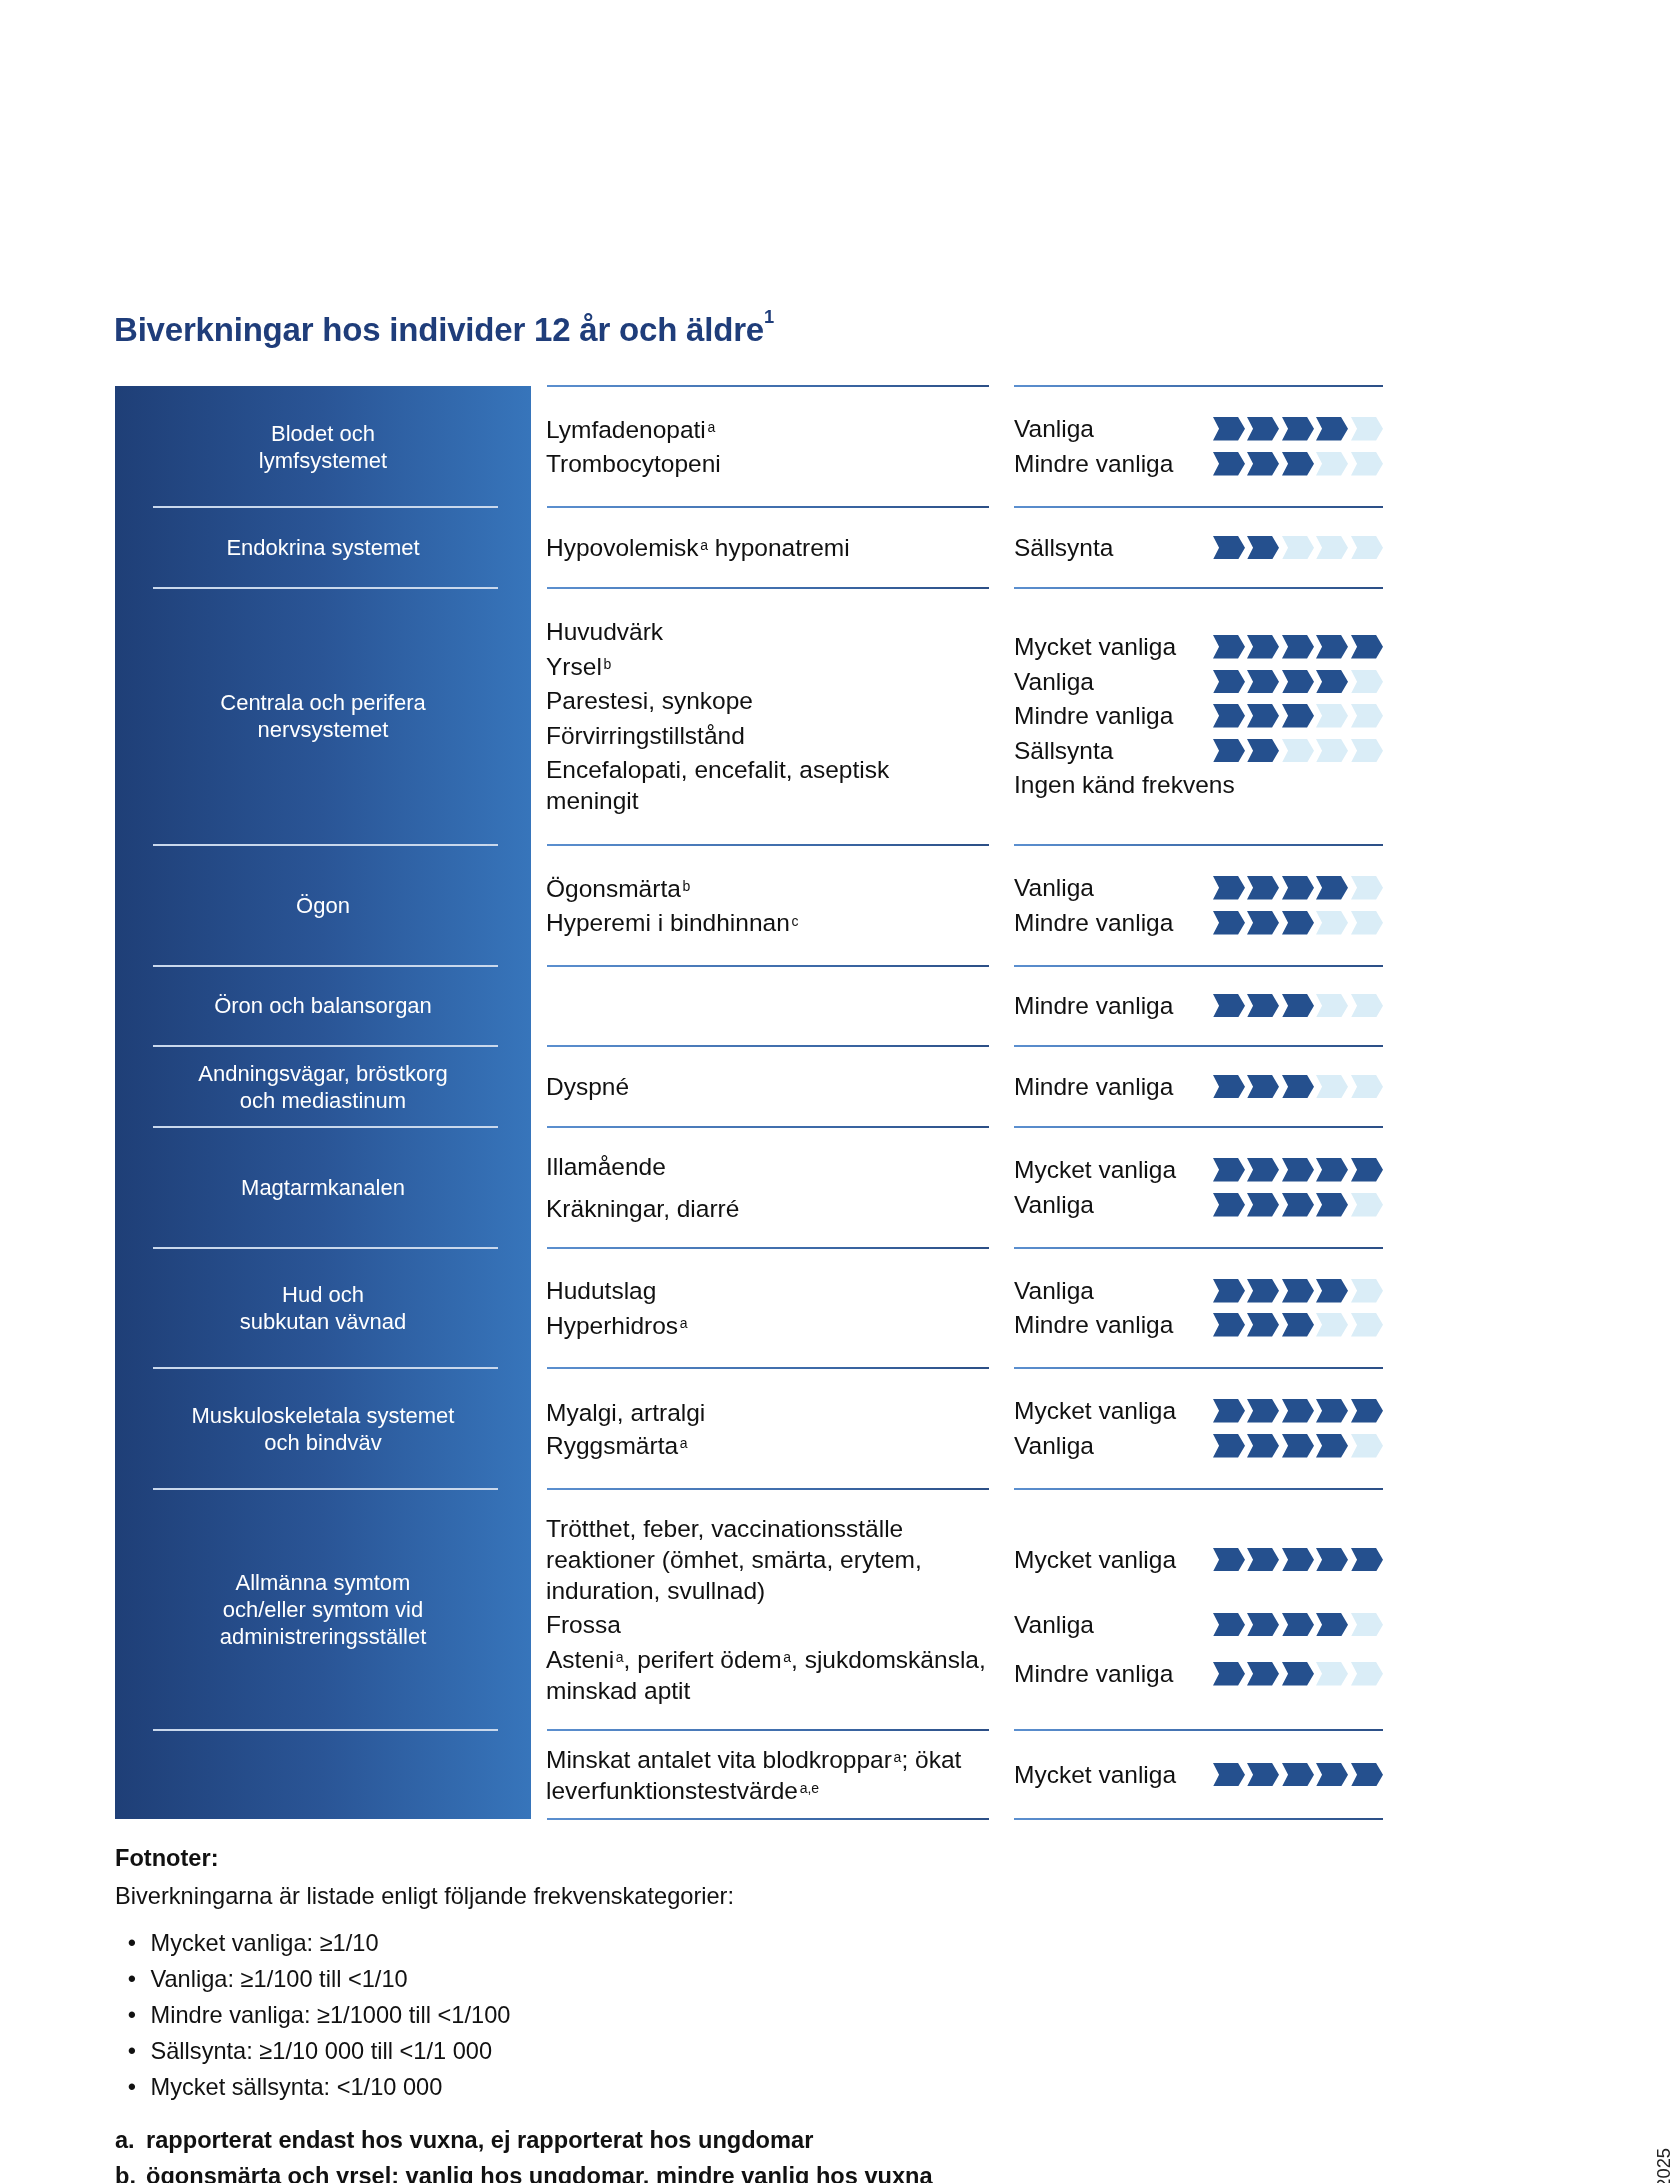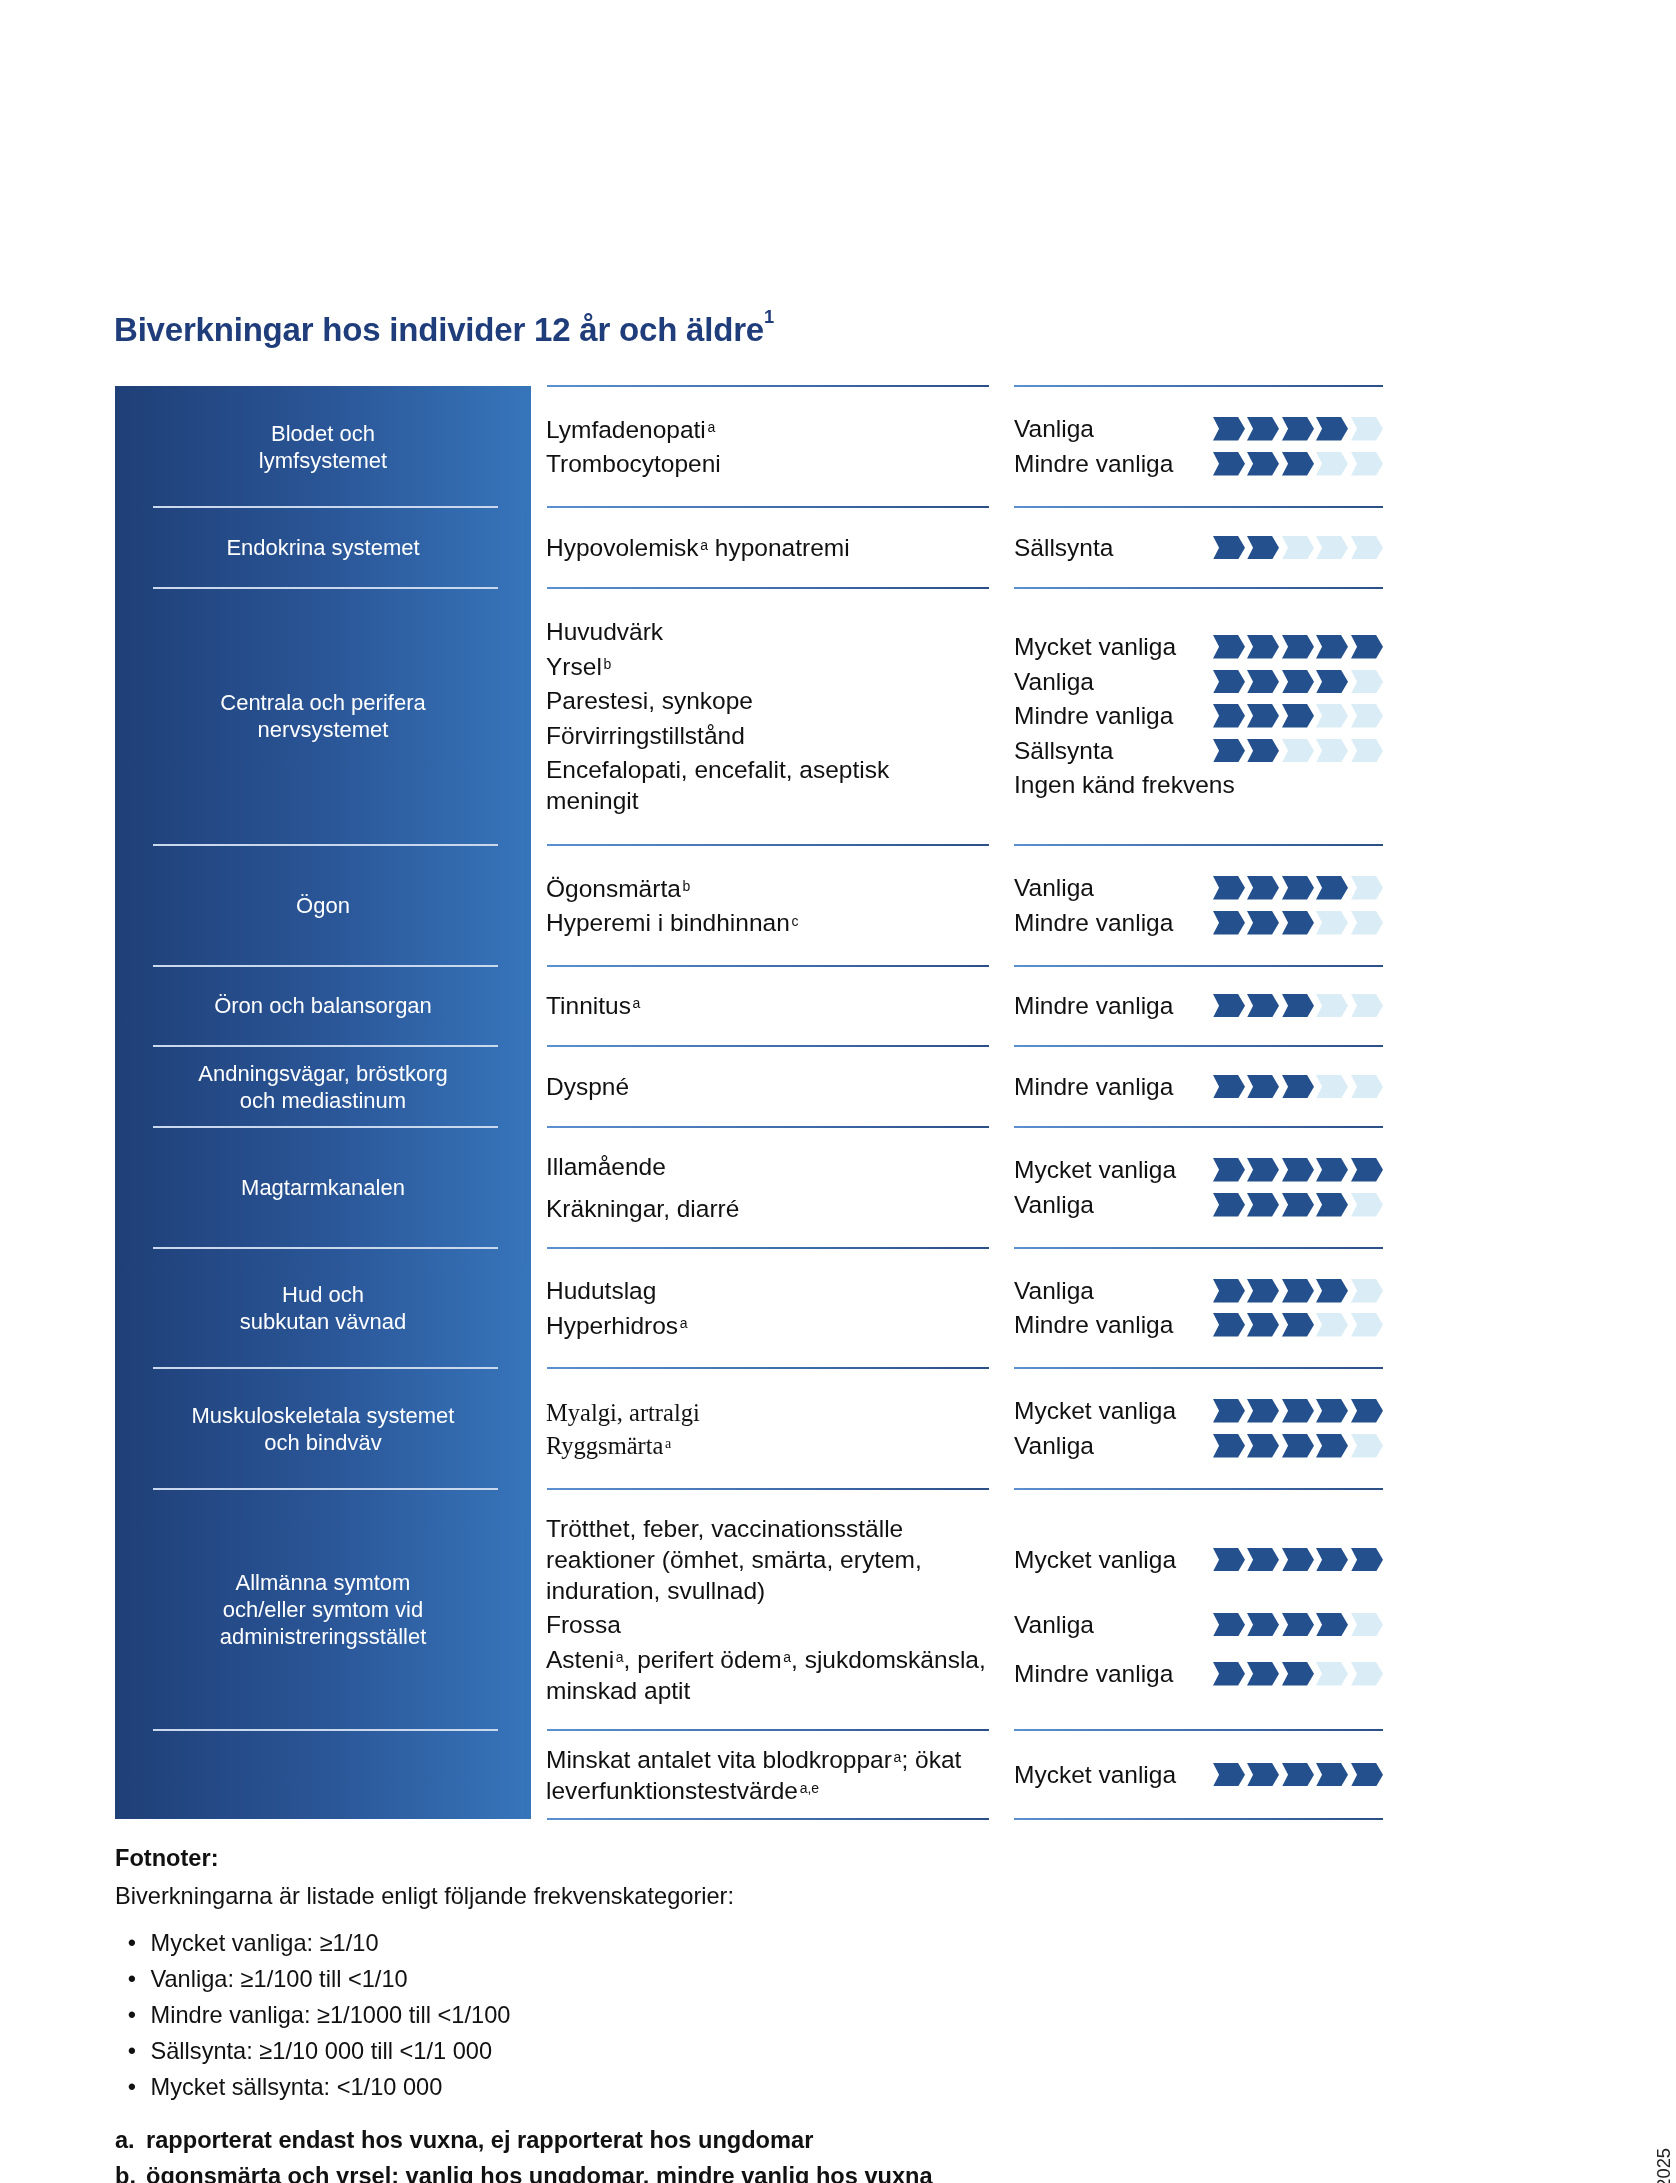--- a/index.html
+++ b/index.html
@@ -406,23 +406,20 @@
         <div class="cat-rule"></div>
         <div class="mid-rule"></div>
         <div class="freq-rule"></div>
       </div>
       <div class="row" style="top: 579px; height: 81px;">
         <div class="cat">
           <div>
             <span>Öron och balansorgan</span>
           </div>
         </div>
-        <div class="mid" style="gap: 3.5px;">
-          <div class="item"><span>Tinnitus</span><sup>a</sup></div>
-        </div>
         <div class="freq" style="gap: 3.5px;">
           <div class="fline" style="height: 31px;">
             <span>Mindre vanliga</span>
             <div class="chevrons">
               <span class="chev">
                 <svg viewBox="0 0 74 54" preserveAspectRatio="none">
                   <polygon points="0,0 58,0 74,27 58,54 0,54 14,27" fill="#25508e"></polygon>
                 </svg>
               </span>
               <span class="chev">
@@ -651,21 +648,21 @@
         <div class="mid-rule"></div>
         <div class="freq-rule"></div>
       </div>
       <div class="row" style="top: 982px; height: 121px;">
         <div class="cat">
           <div>
             <span>Muskuloskeletala systemet</span>
             <span>och bindväv</span>
           </div>
         </div>
-        <div class="mid" style="gap: 2px; font-family: Liberation Serif, serif;">
+        <div class="mid" style="gap: 2px;">
           <div class="item"><span>Myalgi, artralgi</span></div>
           <div class="item"><span>Ryggsmärta</span><sup>a</sup></div>
         </div>
         <div class="freq" style="gap: 3.5px;">
           <div class="fline" style="height: 31px;">
             <span>Mycket vanliga</span>
             <div class="chevrons">
               <span class="chev">
                 <svg viewBox="0 0 74 54" preserveAspectRatio="none">
                   <polygon points="0,0 58,0 74,27 58,54 0,54 14,27" fill="#25508e"></polygon>

